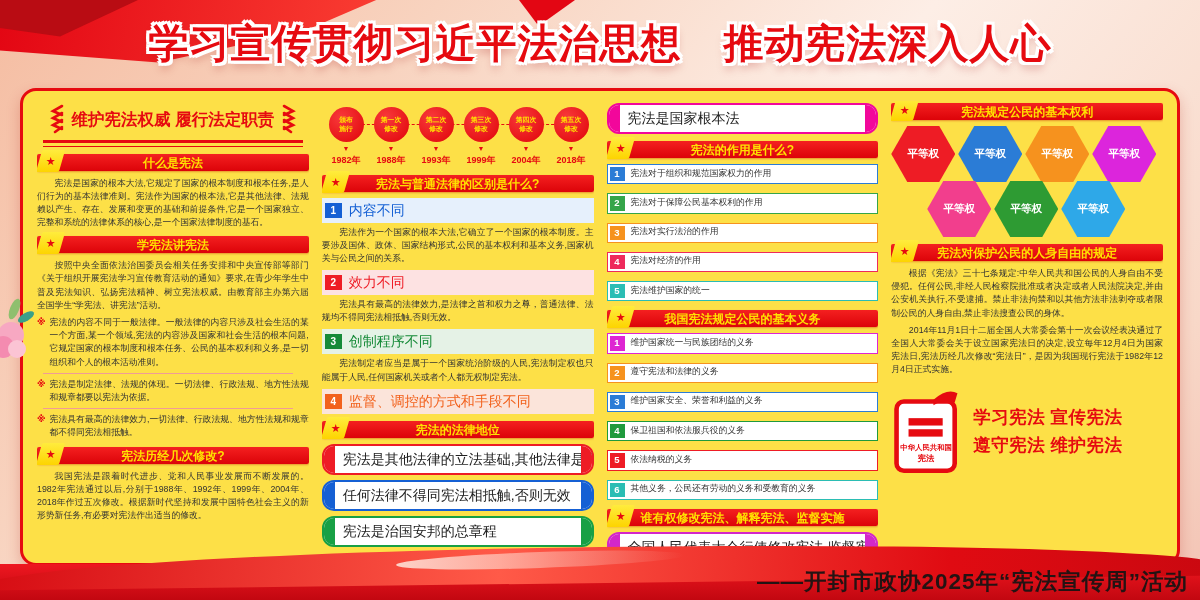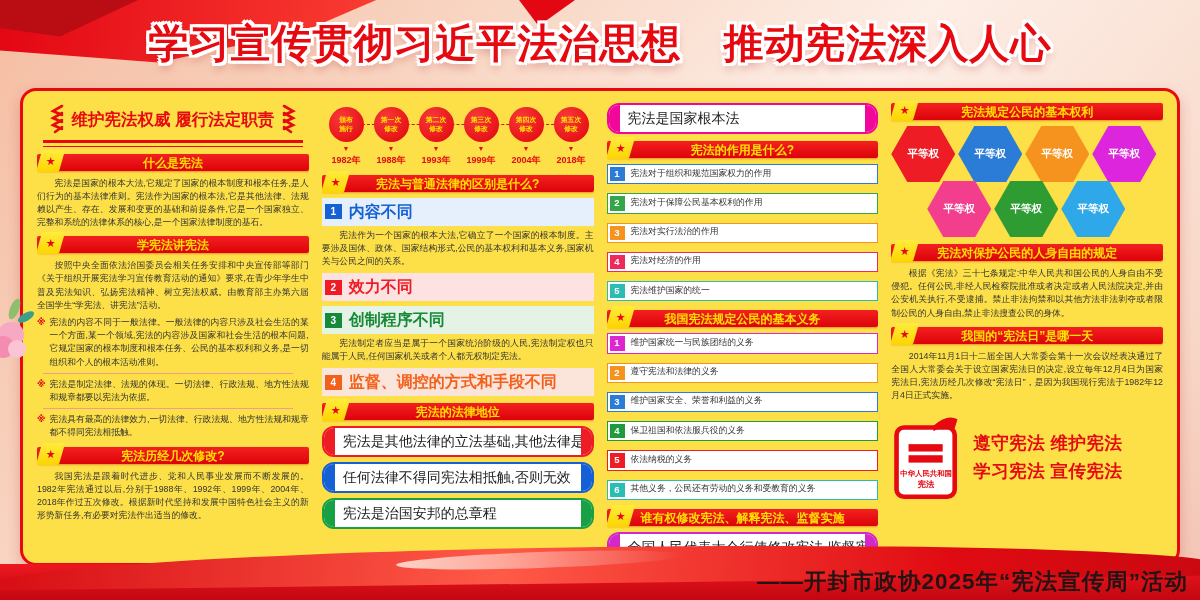--- a/index.html
+++ b/index.html
@@ -63,21 +63,21 @@
   .tl-circle{width:35px;height:35px;border-radius:50%;background:radial-gradient(circle at 35% 30%,#f8393b,#e00408);
     color:#ffe100;font-size:6.8px;font-weight:bold;line-height:1.25;
     display:flex;flex-direction:column;align-items:center;justify-content:center;}
   .tl-arrow{color:#e60a10;font-size:7px;line-height:1;margin:3px 0 2px;}
   .tl-arrow::before{content:"▼";}
   .tl-year{color:#e60a10;font-weight:bold;font-size:9px;}
   
   .dhead{display:flex;align-items:center;gap:7px;background:var(--bg);padding:2px 3px;margin-top:5px;}
   .dnum{width:17px;height:15px;flex:0 0 auto;background:var(--c);color:#fff;font-weight:bold;font-size:10px;
     display:flex;align-items:center;justify-content:center;}
-  .dname{color:var(--c);font-weight:bold;font-size:16px;}
+  .dname{color:var(--c);font-weight:normal;font-size:14px;}
   .dbody{text-indent:2em;text-align:justify;margin:3px 0 2px;}
   
   .pill{position:relative;border:2px solid var(--c);border-radius:12px;background:#fff;
     padding:3px 20px 3px 19px;font-size:14px;color:#222;margin:5px 0;white-space:nowrap;overflow:hidden;}
   .pill::before{content:"";position:absolute;left:-2px;top:-2px;bottom:-2px;width:13px;
     background:var(--c);border-radius:12px 0 0 12px;}
   .pill::after{content:"";position:absolute;right:-2px;top:-2px;bottom:-2px;width:13px;
     background:var(--c);border-radius:0 12px 12px 0;}
   
   .box{display:flex;align-items:stretch;border:1.6px solid var(--c);background:#fff;margin-bottom:9px;min-height:20px;}
@@ -254,20 +254,21 @@
     <div class="dhead" style="--c: #1560d4; --bg: #e6f0fc;">
       <span class="dnum">1</span>
       <span class="dname">内容不同</span>
     </div>
     <p class="dbody">宪法作为一个国家的根本大法,它确立了一个国家的根本制度。主要涉及国体、政体、国家结构形式,公民的基本权利和基本义务,国家机关与公民之间的关系。</p>
 
     <div class="dhead" style="--c: #ee1c25; --bg: #fde2e2;">
       <span class="dnum">2</span>
       <span class="dname">效力不同</span>
     </div>
+    <p class="dbody">宪法具有最高的法律效力,是法律之首和权力之尊，普通法律、法规均不得同宪法相抵触,否则无效。</p>
 
     <div class="dhead" style="--c: #168a38; --bg: #e5f2e6;">
       <span class="dnum">3</span>
       <span class="dname">创制程序不同</span>
     </div>
     <p class="dbody">宪法制定者应当是属于一个国家统治阶级的人民,宪法制定权也只能属于人民,任何国家机关或者个人都无权制定宪法。</p>
 
     <div class="dhead" style="--c: #f2611c; --bg: #fbe4da;">
       <span class="dnum">4</span>
       <span class="dname">监督、调控的方式和手段不同</span>
@@ -376,39 +377,33 @@
     </div>
 
     <div class="sec">
       <span class="tab">
           <span class="star"></span>
         </span>
       <span>宪法对保护公民的人身自由的规定</span>
     </div>
     <p class="para">根据《宪法》三十七条规定:中华人民共和国公民的人身自由不受侵犯。任何公民,非经人民检察院批准或者决定或者人民法院决定,并由公安机关执行,不受逮捕。禁止非法拘禁和以其他方法非法剥夺或者限制公民的人身自由,禁止非法搜查公民的身体。</p>
 
-    <div class="sec">
-      <span class="tab">
-          <span class="star"></span>
-        </span>
-      <span>我国的“宪法日”是哪一天</span>
-    </div>
     <p class="para">2014年11月1日十二届全国人大常委会第十一次会议经表决通过了全国人大常委会关于设立国家宪法日的决定,设立每年12月4日为国家宪法日,宪法历经几次修改“宪法日”，是因为我国现行宪法于1982年12月4日正式实施。</p>
 
     <div class="bookrow">
       <svg width="72" height="90" viewBox="0 0 78 96">
         <rect x="6" y="15" width="63" height="75" rx="8" fill="#fff" stroke="#e60a10" stroke-width="5"></rect>
         <path d="M46 13 q15 -13 26 -7 l-3 10 q-10 -5 -23 3 z" fill="#e60a10"></path>
         <rect x="19" y="33" width="37" height="8" fill="#e60a10"></rect>
         <rect x="19" y="45" width="37" height="8" fill="#e60a10"></rect>
         <text x="38" y="68" text-anchor="middle" font-size="8" font-weight="bold" fill="#e60a10">中华人民共和国</text>
         <text x="38" y="79" text-anchor="middle" font-size="9" font-weight="bold" fill="#e60a10">宪法</text>
       </svg>
       <div class="slogan">
+        <div>学习宪法 宣传宪法</div>
         <div>遵守宪法 维护宪法</div>
-        <div>学习宪法 宣传宪法</div>
       </div>
     </div>
   </div>
 </div>
 
 <div class="footer"></div>
 <div class="footer-text">——开封市政协2025年“宪法宣传周”活动</div>
 
 </body></html>

